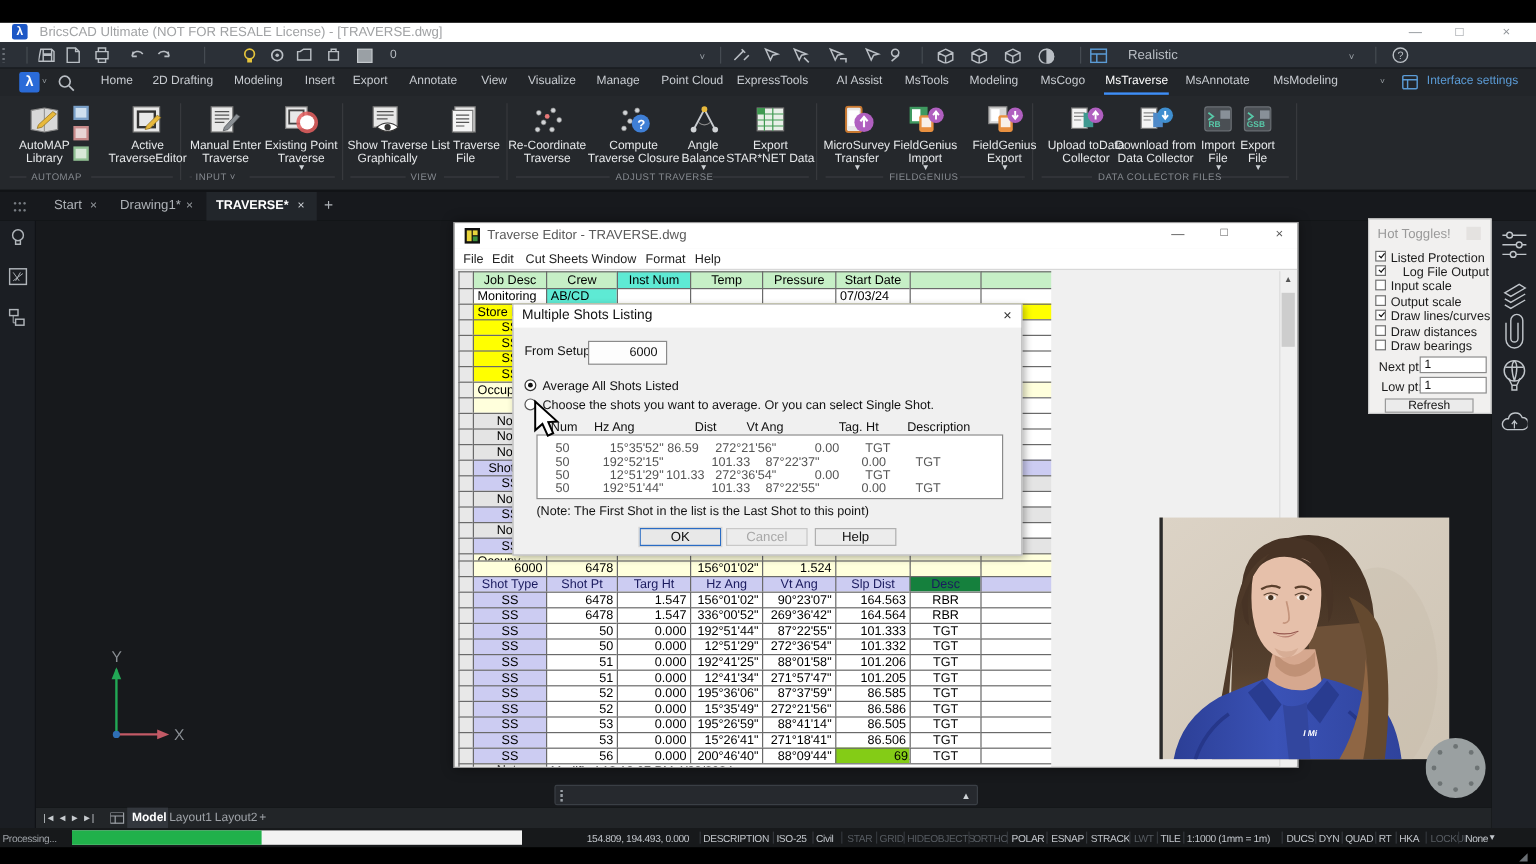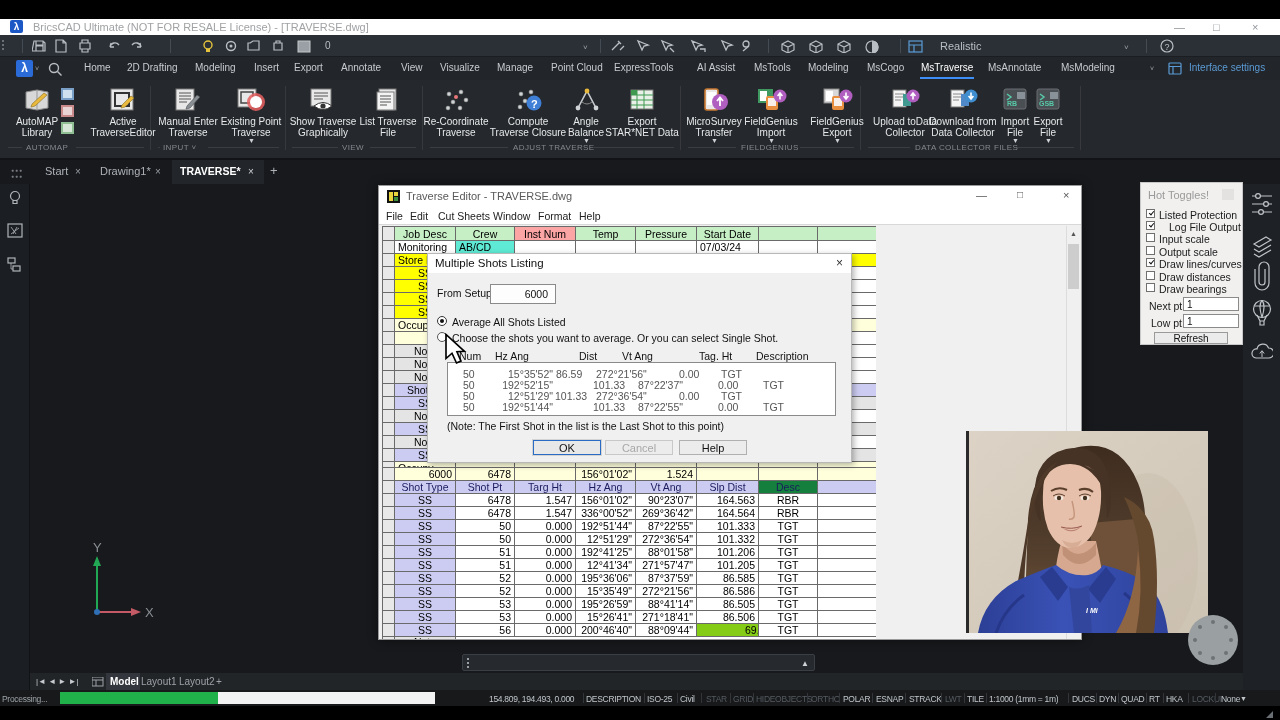--- a/index.html
+++ b/index.html
@@ -421,21 +421,21 @@
       <div class="emi abs" style="left:31px;">Edit</div>
       <div class="emi abs" style="left:59px;">Cut Sheets</div>
       <div class="emi abs" style="left:114px;">Window</div>
       <div class="emi abs" style="left:159px;">Format</div>
       <div class="emi abs" style="left:200px;">Help</div>
     </div>
     <div id="etable" class="abs" style="left:0; top:0; width:702px; height:453px;">
       <div class="ecell" style="left:3px;top:40px;width:12px;height:14px;background:#e8e8e8;"></div>
       <div class="ecell" style="left:15px;top:40px;width:61px;height:14px;background:#c6efc6;text-align:center;color:#000;line-height:14px;">Job Desc</div>
       <div class="ecell" style="left:76px;top:40px;width:59px;height:14px;background:#c6efc6;text-align:center;color:#000;line-height:14px;">Crew</div>
-      <div class="ecell" style="left:135px;top:40px;width:61px;height:14px;background:#fca5a5;text-align:center;color:#000;line-height:14px;">Inst Num</div>
+      <div class="ecell" style="left:135px;top:40px;width:61px;height:14px;background:#5eead4;text-align:center;color:#000;line-height:14px;">Inst Num</div>
       <div class="ecell" style="left:196px;top:40px;width:60px;height:14px;background:#c6efc6;text-align:center;color:#000;line-height:14px;">Temp</div>
       <div class="ecell" style="left:256px;top:40px;width:61px;height:14px;background:#c6efc6;text-align:center;color:#000;line-height:14px;">Pressure</div>
       <div class="ecell" style="left:317px;top:40px;width:62px;height:14px;background:#c6efc6;text-align:center;color:#000;line-height:14px;">Start Date</div>
       <div class="ecell" style="left:379px;top:40px;width:59px;height:14px;background:#c6efc6;"></div>
       <div class="ecell" style="left:438px;top:40px;width:59px;height:14px;background:#c6efc6;"></div>
       <div class="ecell" style="left:3px;top:54px;width:12px;height:13px;background:#e8e8e8;"></div>
       <div class="ecell" style="left:15px;top:54px;width:61px;height:13px;background:#fff;padding-left:3px;color:#000;line-height:13px;">Monitoring</div>
       <div class="ecell" style="left:76px;top:54px;width:59px;height:13px;background:#5eead4;padding-left:3px;color:#000;line-height:13px;">AB/CD</div>
       <div class="ecell" style="left:135px;top:54px;width:61px;height:13px;background:#fff;"></div>
       <div class="ecell" style="left:196px;top:54px;width:60px;height:13px;background:#fff;"></div>

